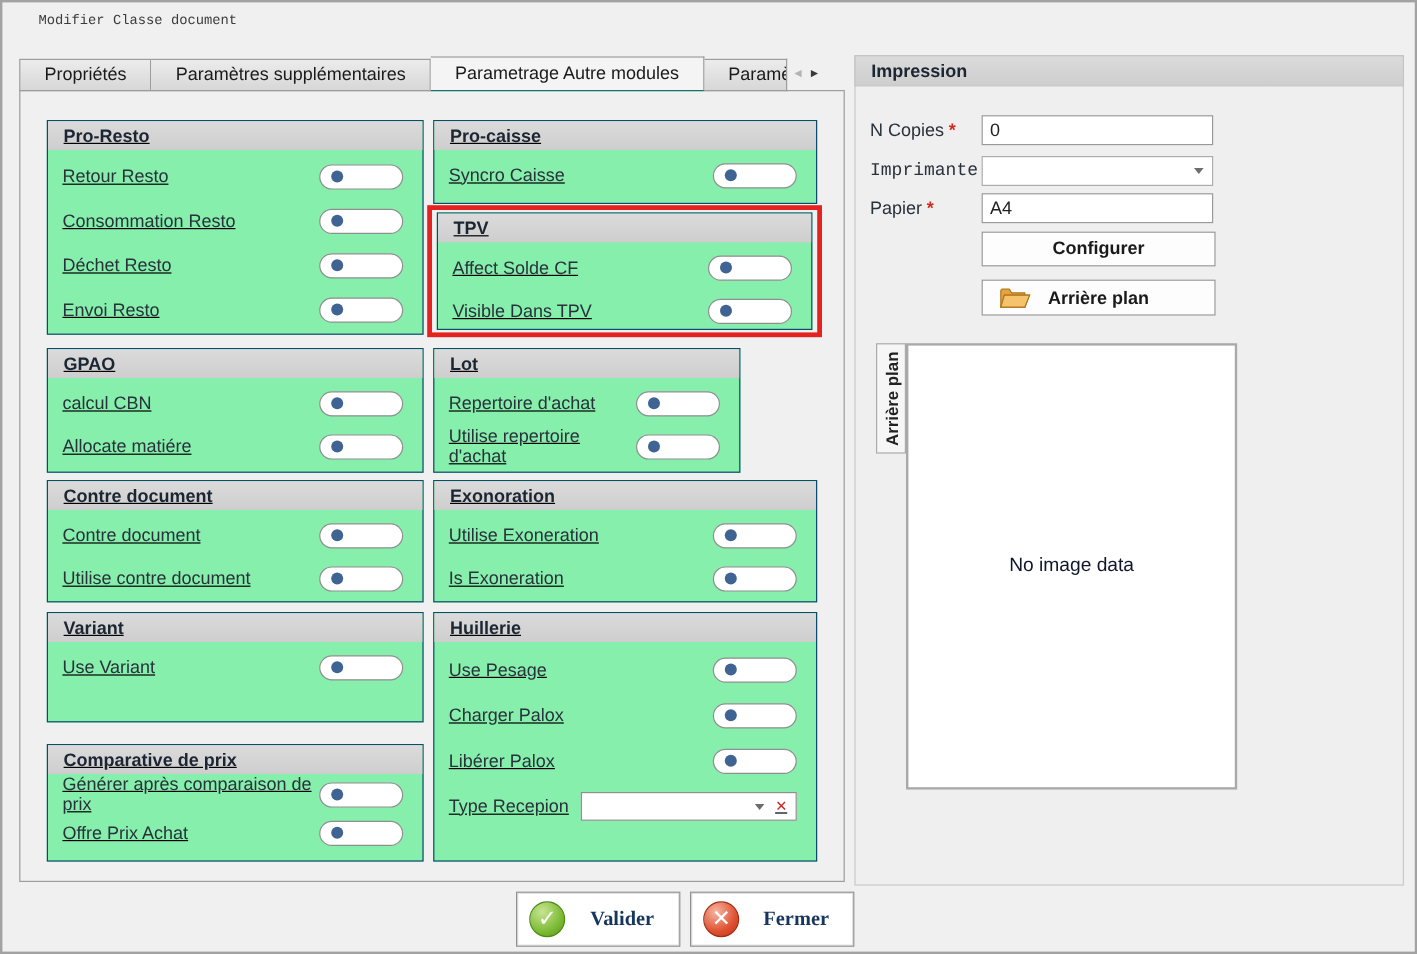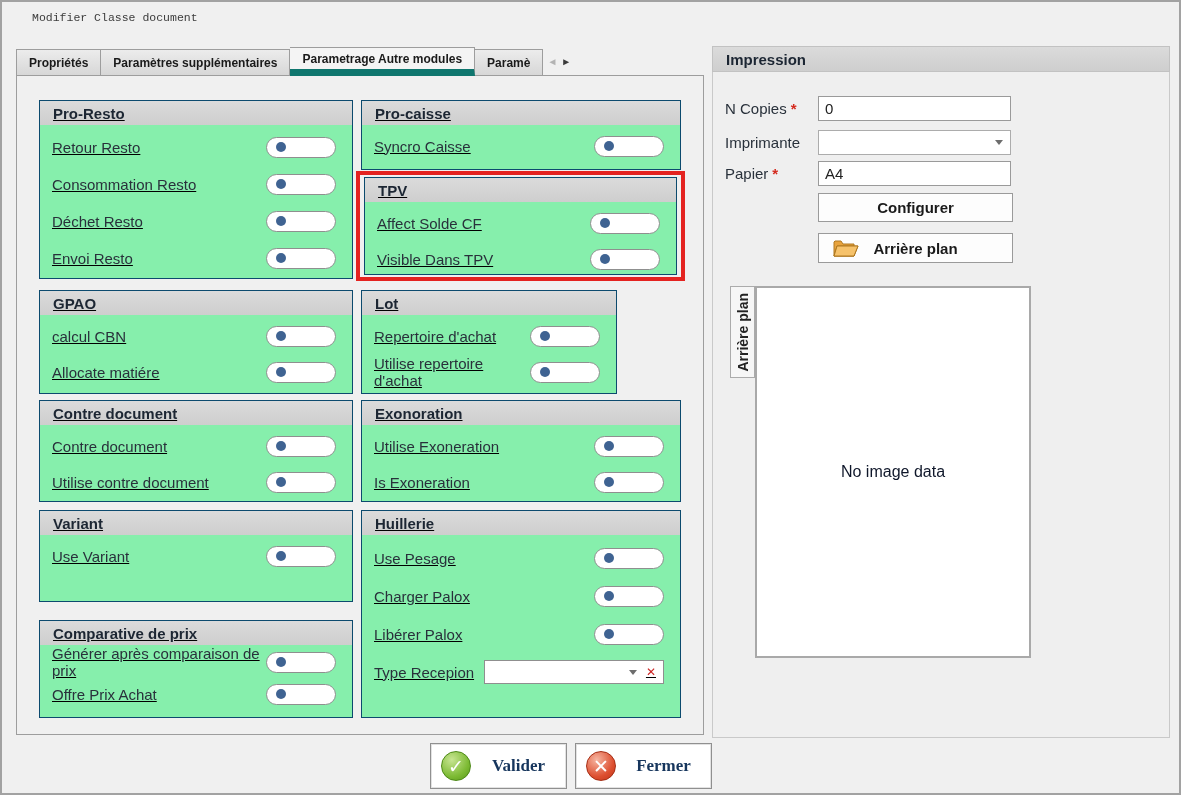--- a/index.html
+++ b/index.html
@@ -4,25 +4,25 @@
 <style>
   * { box-sizing: border-box; margin: 0; padding: 0; }
   html,body { background:#e8e8e8; }
   body { font-family:"Liberation Sans","DejaVu Sans",sans-serif; }
   .window { position:relative; width:1181px; height:795px; background:#f0f0f0;
             border:2px solid #a2a2a2; overflow:hidden; }
   .titlebar { position:absolute; left:30px; top:9px; font-size:11.5px; color:#3c3c3c;font-family:Liberation Mono, monospace; }
 
   
   .tabbar { position:absolute; left:14px; top:45px; height:29px; display:flex; align-items:flex-end; z-index:3; }
-  .tab { height:27px; padding:0 12px; background:linear-gradient(#ececec,#d7d7d7);
-         border:1px solid #9d9d9d; border-left:none; font-weight:bold; font-size:12px;
+  .tab { height:27px; padding:0 20px; background:linear-gradient(#ececec,#d7d7d7);
+         border:1px solid #9d9d9d; border-left:none; font-weight:normal; font-size:15px;
          color:#1a1a1a; display:flex; align-items:center; white-space:nowrap; cursor:default; }
   .tab:first-child { border-left:1px solid #9d9d9d; }
-  .tab.active { height:29px; background:#f4f4f4; border-bottom:7px solid #0f766e; position:relative; z-index:4;margin-top:24px; }
+  .tab.active { height:29px; background:#f4f4f4; border-bottom:1px solid #0f766e; position:relative; z-index:4;margin-top:24px; }
   .tab.cut { max-width:69px; overflow:hidden; }
   .tab-arrows { display:flex; gap:4px; margin:0 0 9px 4px; font-size:10px; }
   .tab-arrows .ar { cursor:default; line-height:10px; }
   .ar-left { color:#b3b3b3; } .ar-right { color:#3a3a3a; }
 
   
   .tab-panel { position:absolute; left:14px; top:73px; width:688px; height:660px;
                border:1px solid #9d9d9d; background:#f0f0f0; z-index:2; }
 
   
@@ -327,21 +327,21 @@
 
   <div class="right-panel">
     <div class="rp-h">
       <span>Impression</span>
     </div>
     <div id="imp-fields">
         <div class="ip-row" style="top: 49px;">
           <span class="flabel"><span>N Copies</span><span class="req">*</span></span>
           <div class="ictl"><input class="tbox" type="text" value="0" style=""></div>
         </div>
-        <div class="ip-row" style="top: 83px;">
+        <div class="ip-row" style="top: 83px; font-family: Liberation Mono, monospace;">
           <span class="flabel"><span>Imprimante</span></span>
           <div class="ictl">
             <div class="icombo">
               <span class="caret"></span>
             </div>
           </div>
         </div>
         <div class="ip-row" style="top: 114px;">
           <span class="flabel"><span>Papier</span><span class="req">*</span></span>
           <div class="ictl"><input class="tbox" type="text" value="A4" style=""></div>

